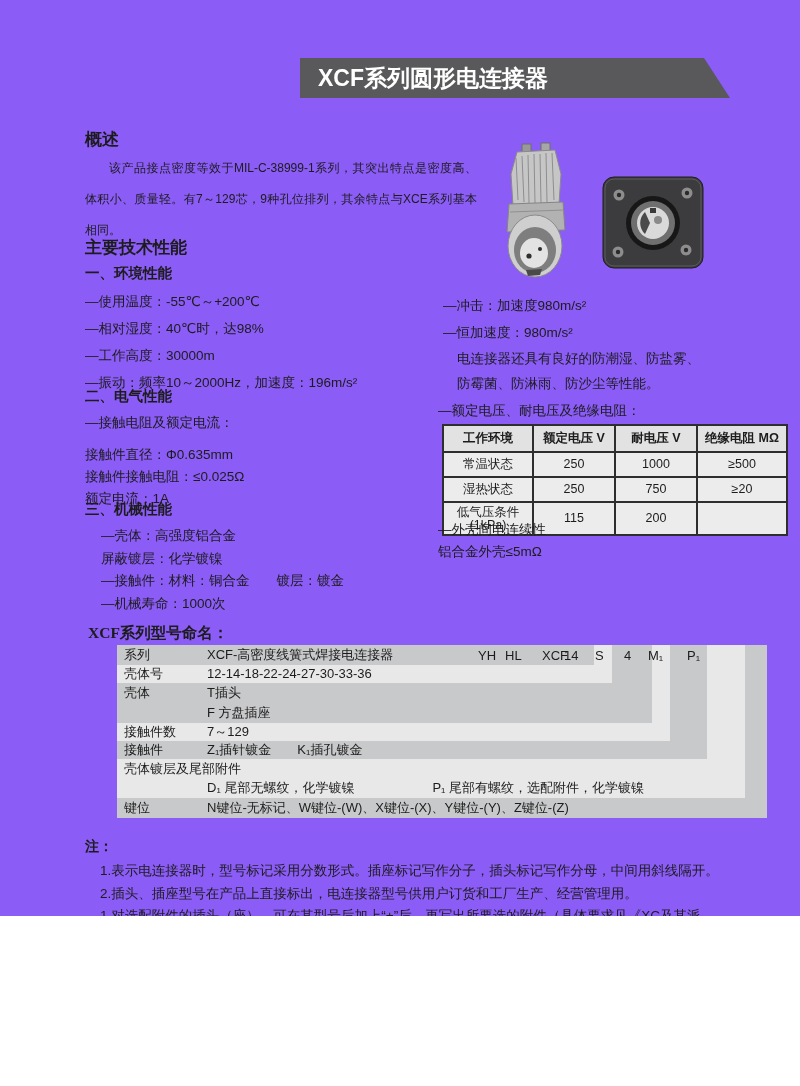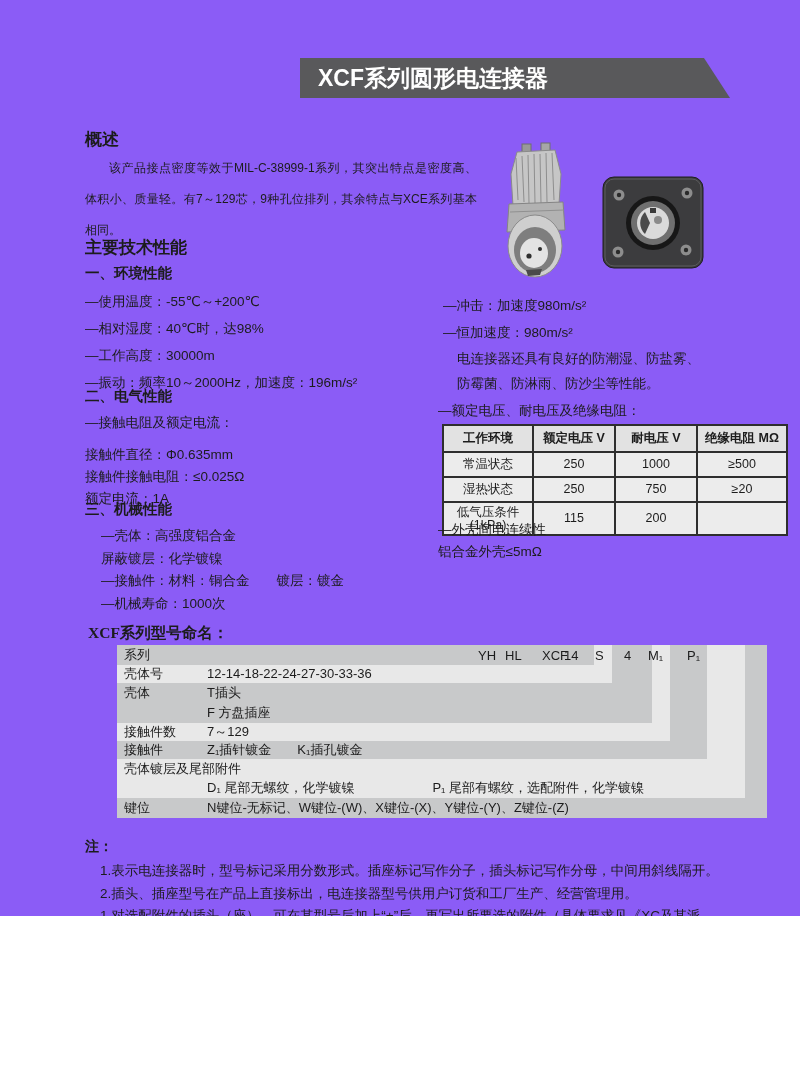--- a/index.html
+++ b/index.html
@@ -176,20 +176,21 @@
 
     <div class="nstrip light" style="left:477px;top:0;width:18px;height:38px;"></div>
     <div class="nstrip dark" style="left:495px;top:0;width:40px;height:78px;"></div>
     <div class="nstrip light" style="left:535px;top:0;width:18px;height:96px;"></div>
     <div class="nstrip dark" style="left:553px;top:0;width:37px;height:114px;"></div>
     <div class="nstrip light" style="left:590px;top:0;width:38px;height:153px;"></div>
     <div class="nstrip dark" style="left:628px;top:0;width:22px;height:173px;"></div>
 
     <div class="nrow dark" style="top:0;height:20px;width:477px;">
       <span class="nlabel" style="line-height:20px;">系列</span>
+      <span class="nvalue" style="line-height:20px;">XCF-高密度线簧式焊接电连接器</span>
     </div>
     <div class="nrow light" style="top:20px;height:18px;width:495px;">
       <span class="nlabel" style="line-height:18px;">壳体号</span>
       <span class="nvalue" style="line-height:18px;">12-14-18-22-24-27-30-33-36</span>
     </div>
     <div class="nrow dark" style="top:38px;height:40px;width:535px;">
       <span class="nlabel" style="line-height:20px;">壳体</span>
       <span class="nvalue pre" style="line-height:20px;white-space:pre-line;">T插头
 F 方盘插座</span>
     </div>

